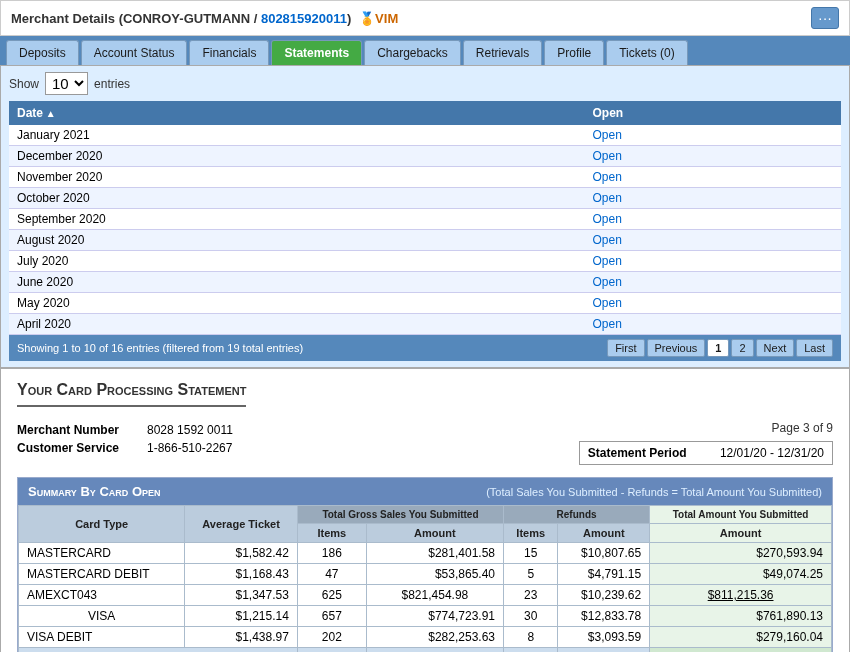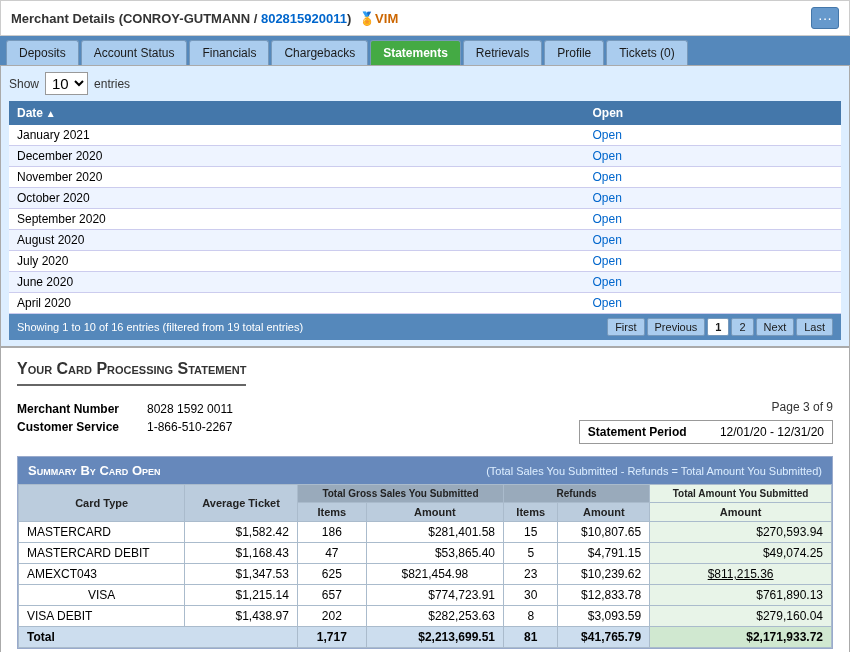--- a/index.html
+++ b/index.html
@@ -214,22 +214,22 @@
     <span>Merchant Details (CONROY-GUTMANN / </span><a href="#">802815920011</a><span>)</span>
     <span class="vim">🏅VIM</span>
   </div>
   <button class="header-menu-btn">···</button>
 </div>
 
 <div class="nav-tabs">
   <div class="nav-tab">Deposits</div>
   <div class="nav-tab">Account Status</div>
   <div class="nav-tab">Financials</div>
+  <div class="nav-tab active">Statements</div>
   <div class="nav-tab">Chargebacks</div>
-  <div class="nav-tab active">Statements</div>
   <div class="nav-tab">Retrievals</div>
   <div class="nav-tab">Profile</div>
   <div class="nav-tab">Tickets (0)</div>
 </div>
 
 <div class="main-content">
 
   <div class="table-section">
     <div class="show-entries">
       <span>Show</span>
@@ -272,20 +272,24 @@
           <tr>
             <td>August 2020</td>
             <td><a href="#">Open</a></td>
           </tr>
           <tr>
             <td>July 2020</td>
             <td><a href="#">Open</a></td>
           </tr>
           <tr>
             <td>June 2020</td>
+            <td><a href="#">Open</a></td>
+          </tr>
+          <tr>
+            <td>May 2020</td>
             <td><a href="#">Open</a></td>
           </tr>
           <tr>
             <td>April 2020</td>
             <td><a href="#">Open</a></td>
           </tr>
         </tbody>
     </table>
 
     <div class="pagination-bar">

